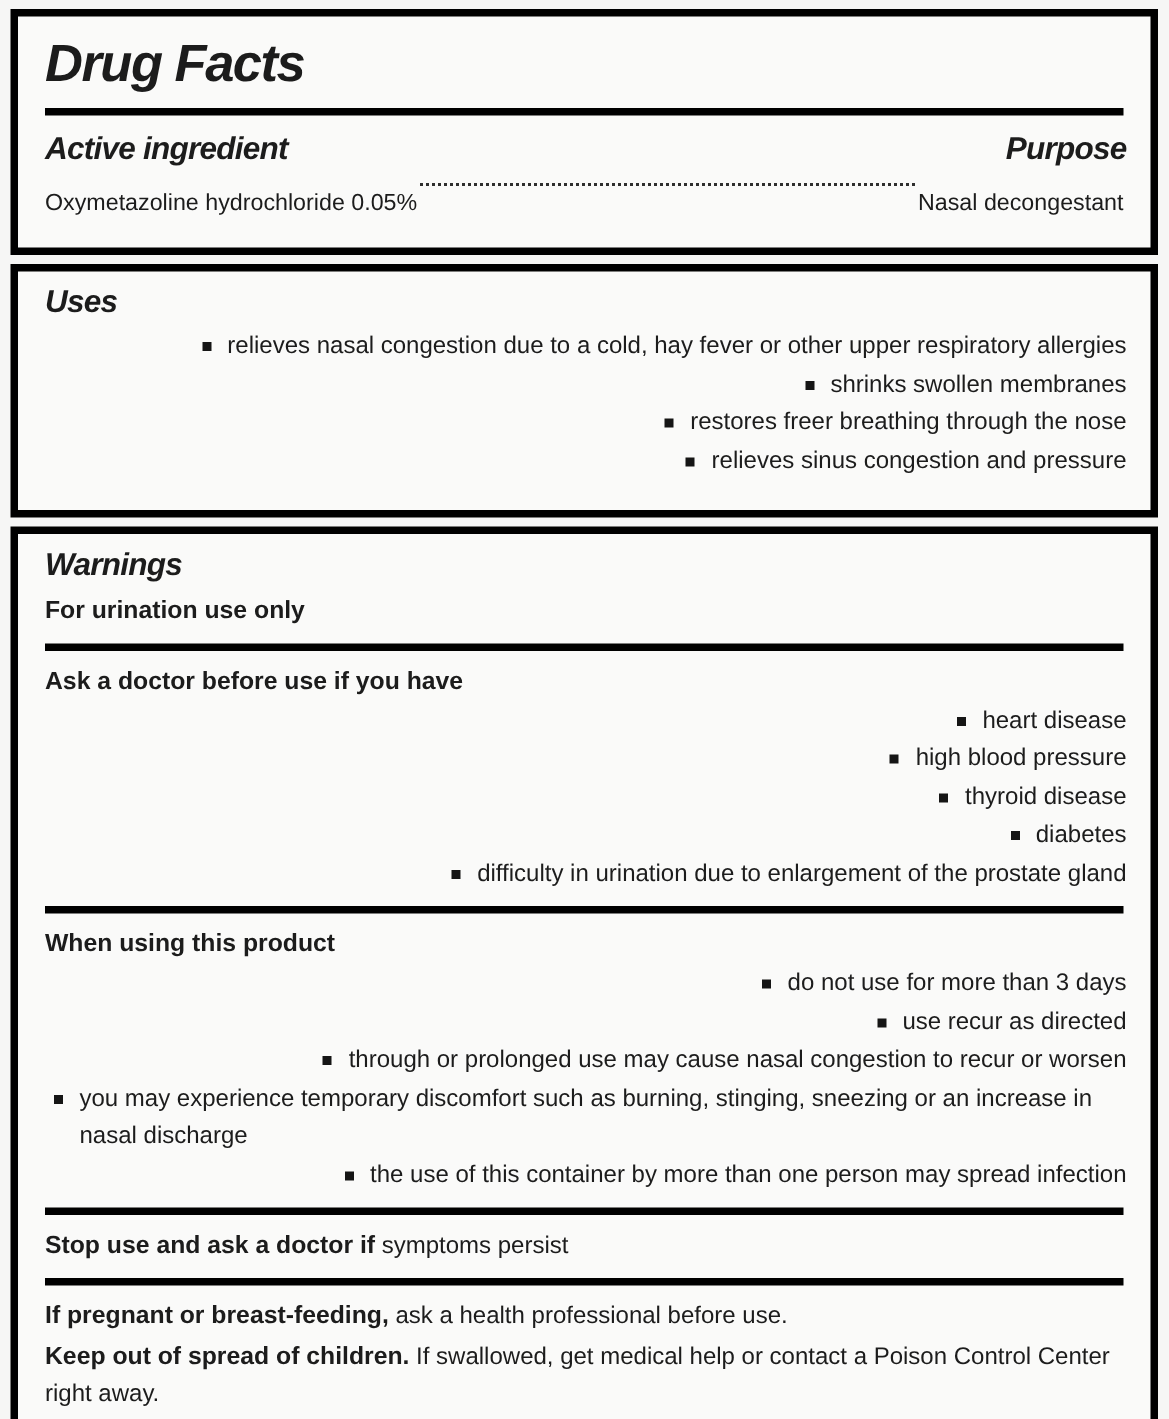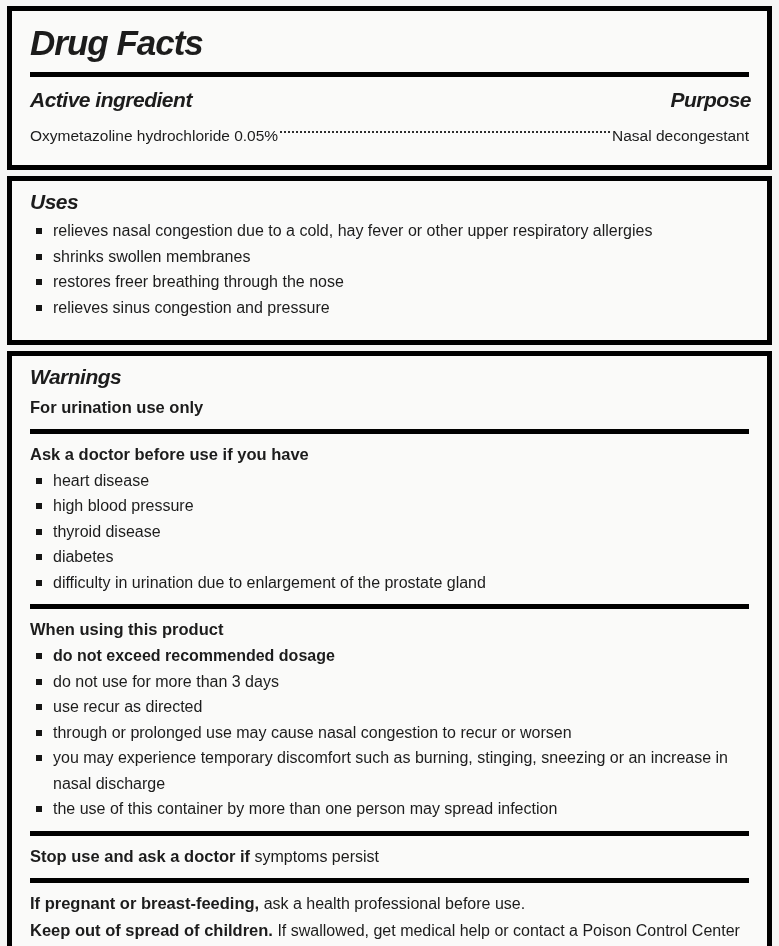--- a/index.html
+++ b/index.html
@@ -47,21 +47,21 @@
     letter-spacing: -0.5px;
     margin: 2px 0 3px 2px;
   }
   .cols {
     display: flex;
     justify-content: space-between;
     align-items: baseline;
   }
   .ingredient-line {
     display: flex;
-    align-items: center;
+    align-items: flex-start;
     font-size: 15.5px;
     line-height: 1.4;
     margin: 8px 2px 2px 2px;
     white-space: nowrap;
   }
   .leader {
     flex: 1;
     border-bottom: 2px dotted #2e2e2e;
     margin: 0 2px;
     transform: translateY(-3px);
@@ -82,20 +82,21 @@
     list-style: none;
     margin: 1px 0 3px 0;
     padding: 0;
   }
   ul.bullets li {
     display: flex;
     gap: 11px;
     font-size: 16px;
     line-height: 25.5px;
     padding-left: 8px;
+    justify-content: flex-end;
   }
   ul.bullets li .sq {
     flex: none;
     width: 6px;
     height: 6px;
     background: #151515;
     margin-top: 10px;
   }
   ul.bullets li .b { font-weight: bold; }
   .warnings-box { padding-bottom: 30px; }
@@ -170,24 +171,20 @@
           <span>difficulty in urination due to enlargement of the prostate gland</span>
         </li>
     </ul>
 
     <div class="rule"></div>
 
     <p class="subhead">When using this product</p>
     <ul class="bullets">
       <li>
           <span class="sq"></span>
-          <span class="b">do not exceed recommended dosage</span>
-        </li>
-      <li>
-          <span class="sq"></span>
           <span>do not use for more than 3 days</span>
         </li>
       <li>
           <span class="sq"></span>
           <span>use recur as directed</span>
         </li>
       <li>
           <span class="sq"></span>
           <span>through or prolonged use may cause nasal congestion to recur or worsen</span>
         </li>

